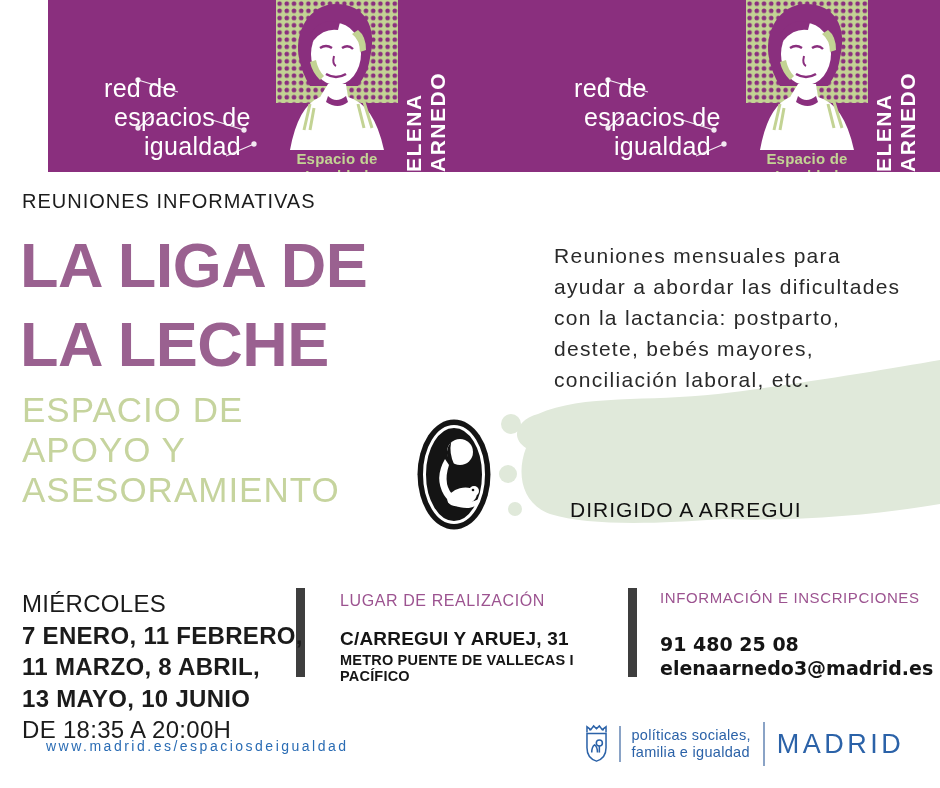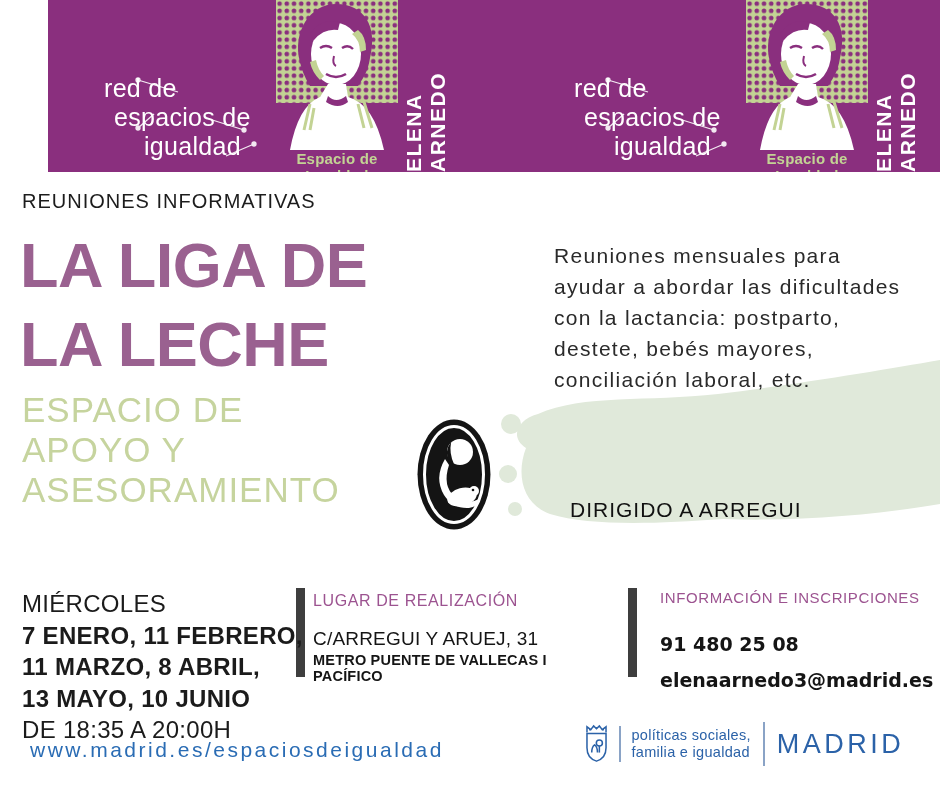--- a/index.html
+++ b/index.html
@@ -31,31 +31,31 @@
 
   
   .vbar { position: absolute; top: 588px; width: 9px; height: 89px; background: #3e3e3e; }
   .vbar-left { left: 296px; }
   .vbar-right { left: 628px; }
 
   .schedule { position: absolute; left: 22px; top: 588px; font-size: 24px; line-height: 31.5px; color: #1b1b1b; letter-spacing: 0.3px; }
   .schedule .bold { font-weight: 700; }
 
   .detail-heading { font-size: 16px; color: #9c5390; letter-spacing: 0.6px; }
-  .location { position: absolute; left: 313px; top: 592px; width: 295px; }
-  .location .address { margin-top: 18px; font-size: 19px; font-weight: 400; color: #151515; letter-spacing: 0.2px; }
+  .location { position: absolute; left: 340px; top: 592px; width: 295px; }
+  .location .address { margin-top: 18px; font-size: 19px; font-weight: 700; color: #151515; letter-spacing: 0.2px; }
   .location .metro { margin-top: 2px; font-size: 14.5px; font-weight: 700; color: #151515; letter-spacing: 0.2px; }
 
   .contact { position: absolute; left: 660px; top: 589px; width: 275px; }
   .contact .detail-heading { font-size: 15px; }
   .contact .phone { margin-top: 27px; font-size: 19px; font-weight: 700; color: #151515; font-family: "DejaVu Sans", sans-serif; }
-  .contact .email { margin-top: 14px; font-size: 19px; font-weight: 700; color: #151515; font-family: "DejaVu Sans", sans-serif; }
-
-  
-  .website { position: absolute; left: 30px; top: 738px; font-size: 21px; letter-spacing: 2.5px; color: #2a6cb4; }
+  .contact .email { margin-top: 2px; font-size: 19px; font-weight: 700; color: #151515; font-family: "DejaVu Sans", sans-serif; }
+
+  
+  .website { position: absolute; left: 46px; top: 738px; font-size: 14px; letter-spacing: 2.5px; color: #2a6cb4; }
   .madrid-logo { position: absolute; left: 584px; top: 722px; display: flex; align-items: center; color: #2b62a8; }
   .madrid-logo .crest { flex: 0 0 auto; }
   .mdiv1 { width: 1.5px; height: 36px; background: #8aa3c6; margin: 0 11px 0 10px; }
   .mdiv2 { width: 2px; height: 44px; background: #8aa3c6; margin: 0 12px; }
   .dept { font-size: 14.5px; line-height: 17.5px; letter-spacing: 0.3px; }
   .city { font-size: 27px; letter-spacing: 3.5px; }
 </style>
 </head>
 <body>
 

